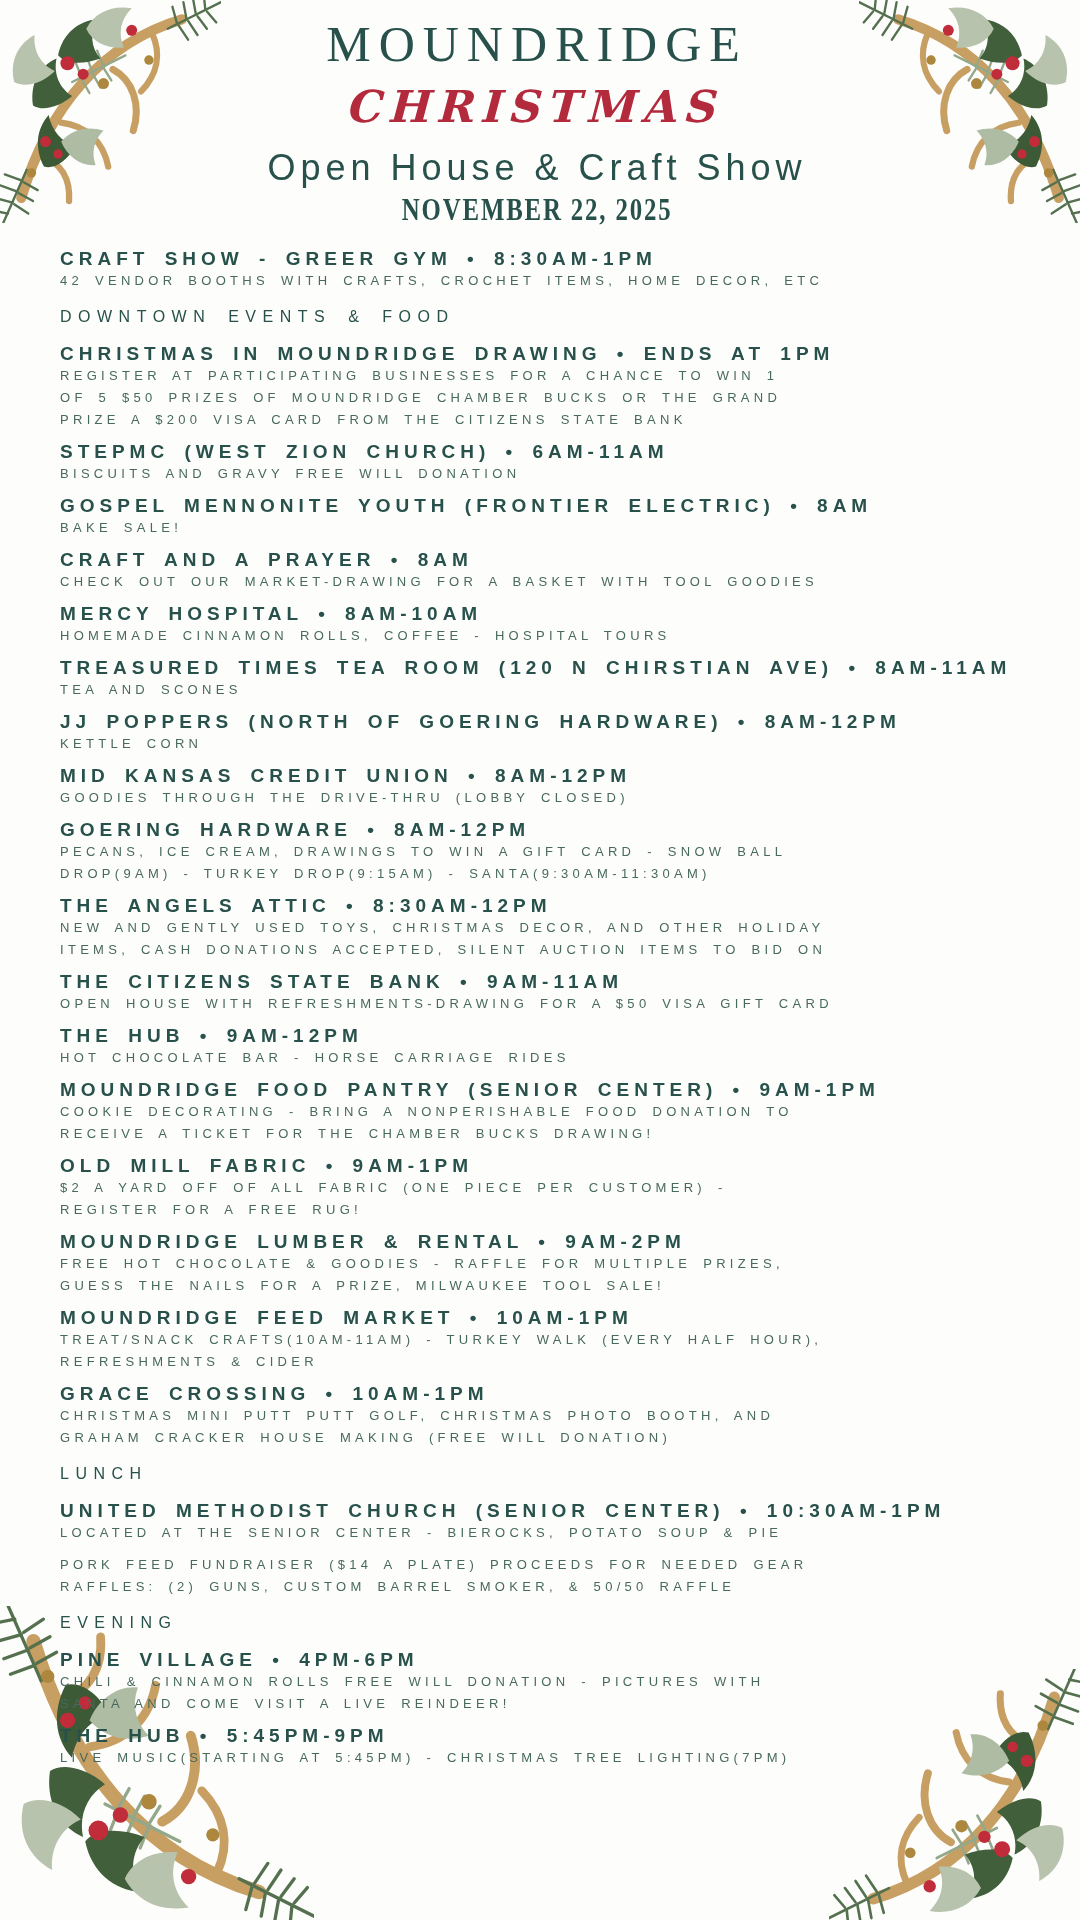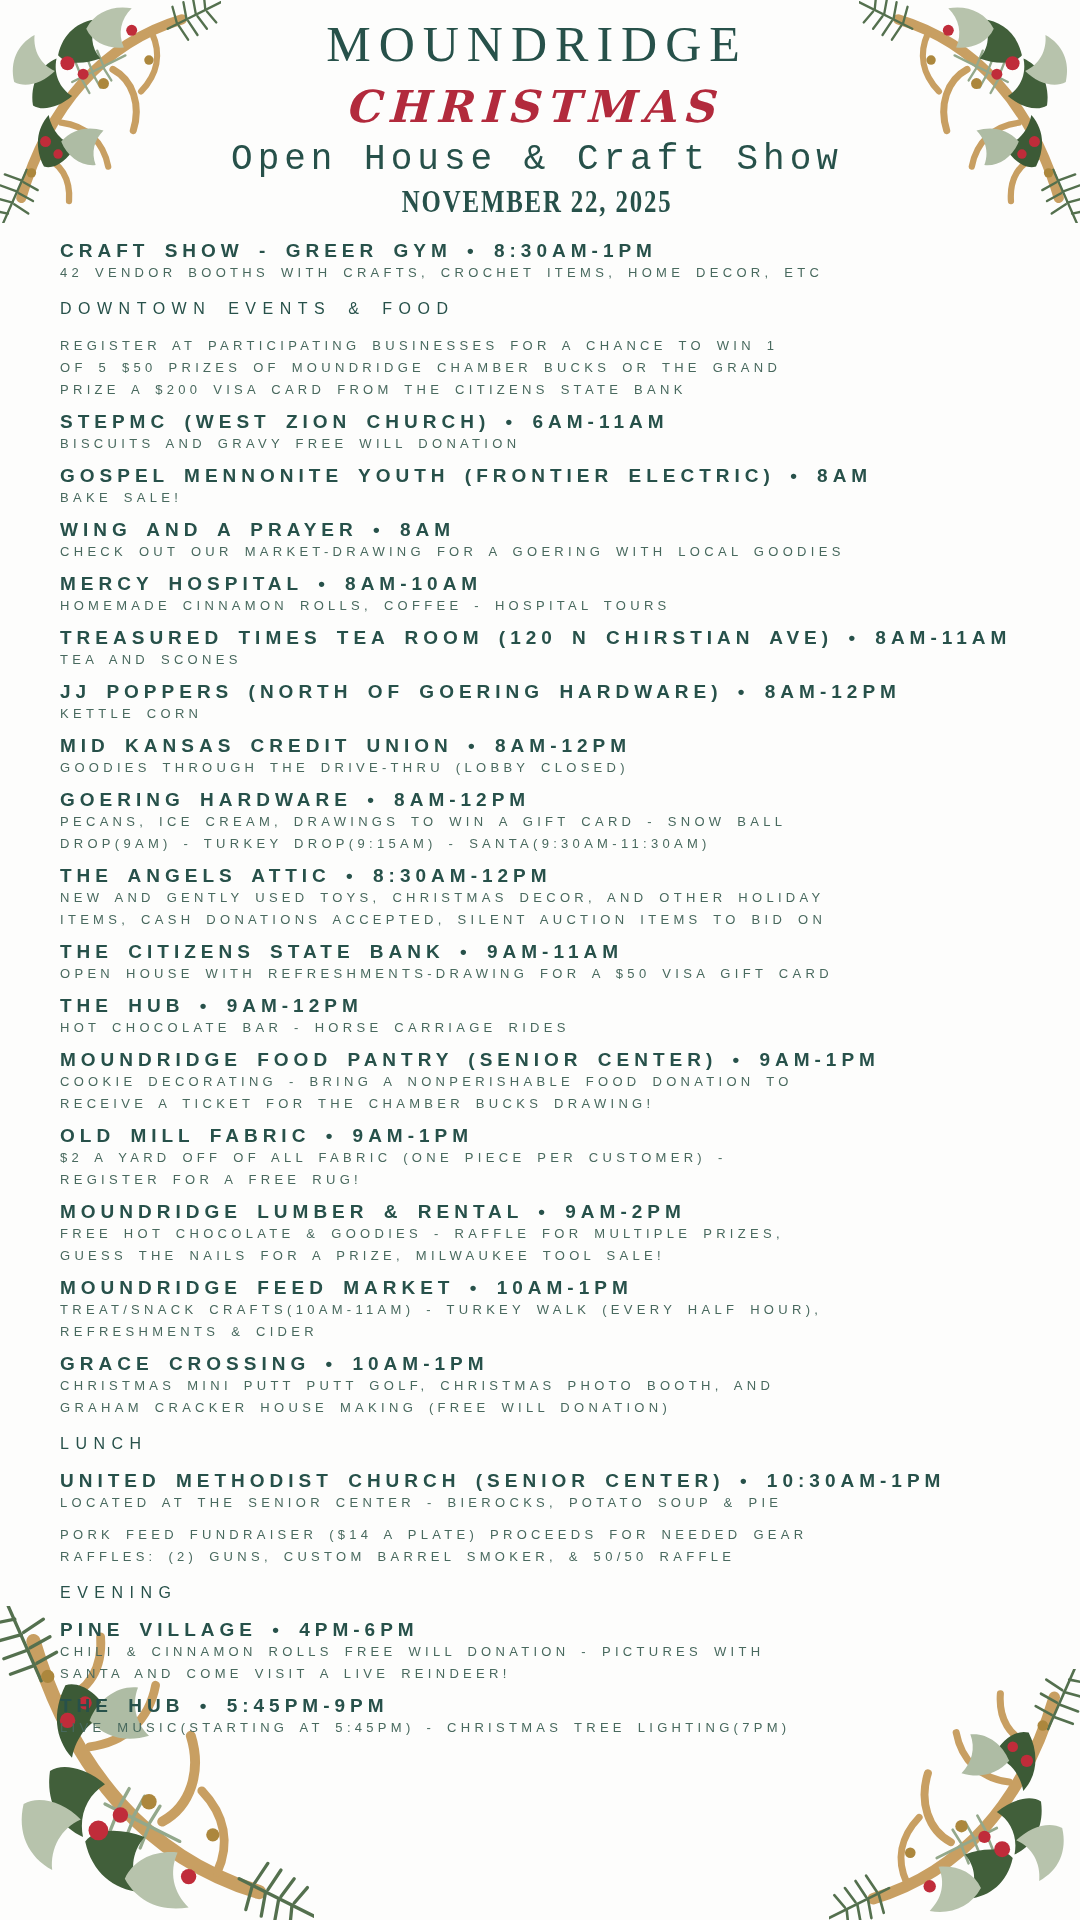--- a/index.html
+++ b/index.html
@@ -43,24 +43,24 @@
     font-family:"DejaVu Serif",serif;
     font-style:italic;font-weight:700;
     font-size:44px;line-height:54px;
     letter-spacing:7px;
     margin-top:6px;
     color:var(--red,#b22a3c);
     transform:skewX(-4deg);
     display:block;
   }
   .masthead .subtitle{
-    font-family:Liberation Mono, monospace;
+    font-family:Liberation Sans, sans-serif;
     font-size:36px;line-height:44px;
     letter-spacing:5px;
-    margin-top:4px;
+    margin-top:12px;
     color:var(--green-dark,#27514a);
   }
   .masthead .date{
     font-family:"Liberation Serif",serif;
     font-weight:700;
     font-size:27px;line-height:34px;
     letter-spacing:2px;
     margin-top:2px;
     color:var(--green-dark,#27514a);
     display:inline-block;
@@ -186,38 +186,39 @@
     <div class="event-title">CRAFT SHOW - GREER GYM • 8:30AM-1PM</div>
     <div class="event-body">42 VENDOR BOOTHS WITH CRAFTS, CROCHET ITEMS, HOME DECOR, ETC</div>
   </div>
 </div>
   </section>
 
   <section>
     <h2 class="section-heading">DOWNTOWN EVENTS &amp; FOOD</h2>
     <div>
   <div class="event">
+    <div class="event-title">CHRISTMAS IN MOUNDRIDGE DRAWING • ENDS AT 1PM</div>
     <div class="event-body">REGISTER AT PARTICIPATING BUSINESSES FOR A CHANCE TO WIN 1
 OF 5 $50 PRIZES OF MOUNDRIDGE CHAMBER BUCKS OR THE GRAND
 PRIZE A $200 VISA CARD FROM THE CITIZENS STATE BANK</div>
   </div>
 
   <div class="event">
     <div class="event-title">STEPMC (WEST ZION CHURCH) • 6AM-11AM</div>
     <div class="event-body">BISCUITS AND GRAVY FREE WILL DONATION</div>
   </div>
 
   <div class="event">
     <div class="event-title">GOSPEL MENNONITE YOUTH (FRONTIER ELECTRIC) • 8AM</div>
     <div class="event-body">BAKE SALE!</div>
   </div>
 
   <div class="event">
-    <div class="event-title">WING AND A PRAYER • 8AM</div>
-    <div class="event-body">CHECK OUT OUR MARKET-DRAWING FOR A GOERING WITH LOCAL GOODIES</div>
+    <div class="event-title">CRAFT AND A PRAYER • 8AM</div>
+    <div class="event-body">CHECK OUT OUR MARKET-DRAWING FOR A BASKET WITH TOOL GOODIES</div>
   </div>
 
   <div class="event">
     <div class="event-title">MERCY HOSPITAL • 8AM-10AM</div>
     <div class="event-body">HOMEMADE CINNAMON ROLLS, COFFEE - HOSPITAL TOURS</div>
   </div>
 
   <div class="event">
     <div class="event-title">TREASURED TIMES TEA ROOM (120 N CHIRSTIAN AVE) • 8AM-11AM</div>
     <div class="event-body">TEA AND SCONES</div>

